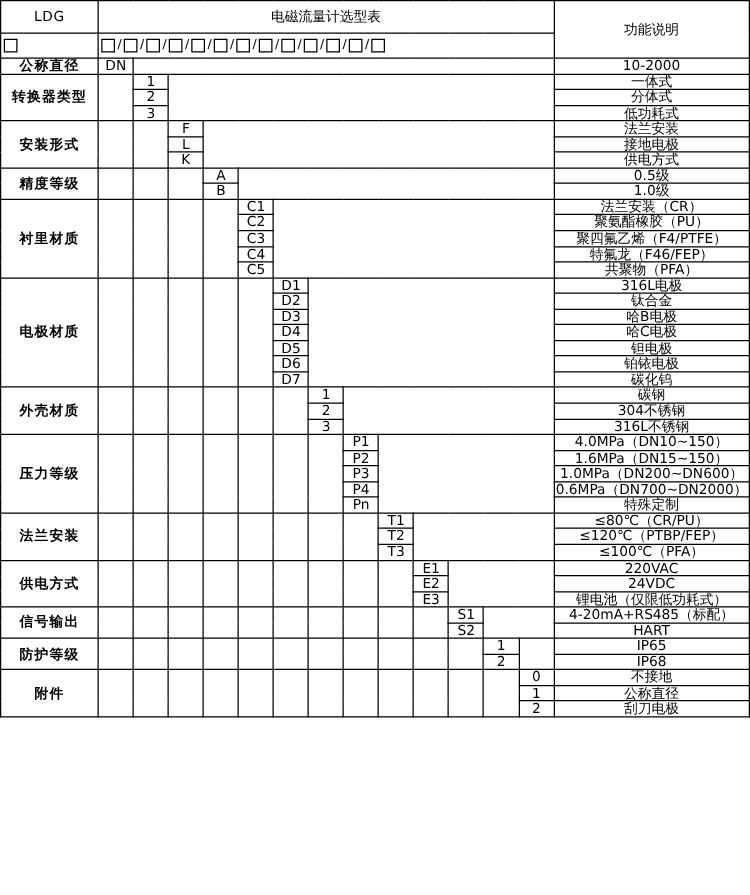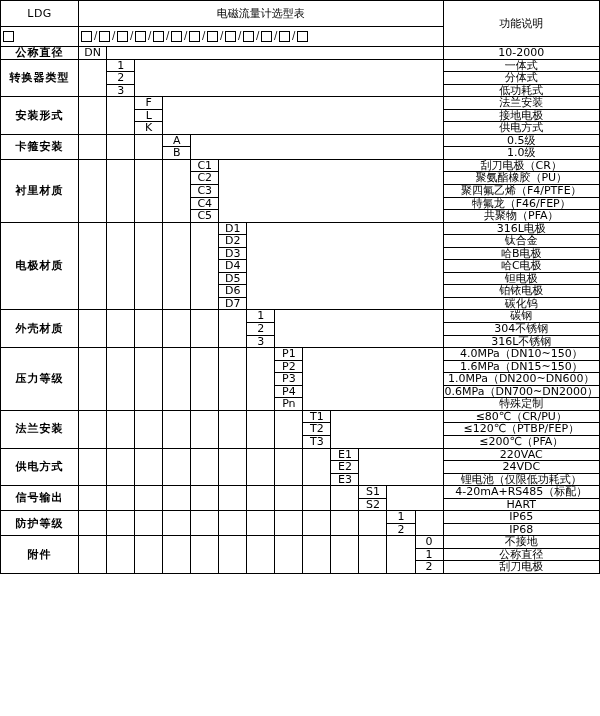--- a/index.html
+++ b/index.html
@@ -158,41 +158,41 @@
       </tr>
       <tr>
         <td class="code">L</td>
         <td class="desc">接地电极</td>
       </tr>
       <tr>
         <td class="code">K</td>
         <td class="desc">供电方式</td>
       </tr>
       <tr>
-        <td class="rowlabel" rowspan="2">卡箍安装</td>
+        <td class="rowlabel" rowspan="2">精度等级</td>
         <td class="blank" rowspan="2"></td>
         <td class="blank" rowspan="2"></td>
         <td class="blank" rowspan="2"></td>
         <td class="code">A</td>
         <td class="blank" rowspan="2" colspan="9"></td>
         <td class="desc">0.5级</td>
       </tr>
       <tr>
         <td class="code">B</td>
         <td class="desc">1.0级</td>
       </tr>
       <tr>
         <td class="rowlabel" rowspan="5">衬里材质</td>
         <td class="blank" rowspan="5"></td>
         <td class="blank" rowspan="5"></td>
         <td class="blank" rowspan="5"></td>
         <td class="blank" rowspan="5"></td>
         <td class="code">C1</td>
         <td class="blank" rowspan="5" colspan="8"></td>
-        <td class="desc">刮刀电极（CR）</td>
+        <td class="desc">法兰安装（CR）</td>
       </tr>
       <tr>
         <td class="code">C2</td>
         <td class="desc">聚氨酯橡胶（PU）</td>
       </tr>
       <tr>
         <td class="code">C3</td>
         <td class="desc">聚四氟乙烯（F4/PTFE）</td>
       </tr>
       <tr>
@@ -300,21 +300,21 @@
         <td class="code">T1</td>
         <td class="blank" rowspan="3" colspan="4"></td>
         <td class="desc">≤80℃（CR/PU）</td>
       </tr>
       <tr>
         <td class="code">T2</td>
         <td class="desc">≤120℃（PTBP/FEP）</td>
       </tr>
       <tr>
         <td class="code">T3</td>
-        <td class="desc">≤200℃（PFA）</td>
+        <td class="desc">≤100℃（PFA）</td>
       </tr>
       <tr>
         <td class="rowlabel" rowspan="3">供电方式</td>
         <td class="blank" rowspan="3"></td>
         <td class="blank" rowspan="3"></td>
         <td class="blank" rowspan="3"></td>
         <td class="blank" rowspan="3"></td>
         <td class="blank" rowspan="3"></td>
         <td class="blank" rowspan="3"></td>
         <td class="blank" rowspan="3"></td>

